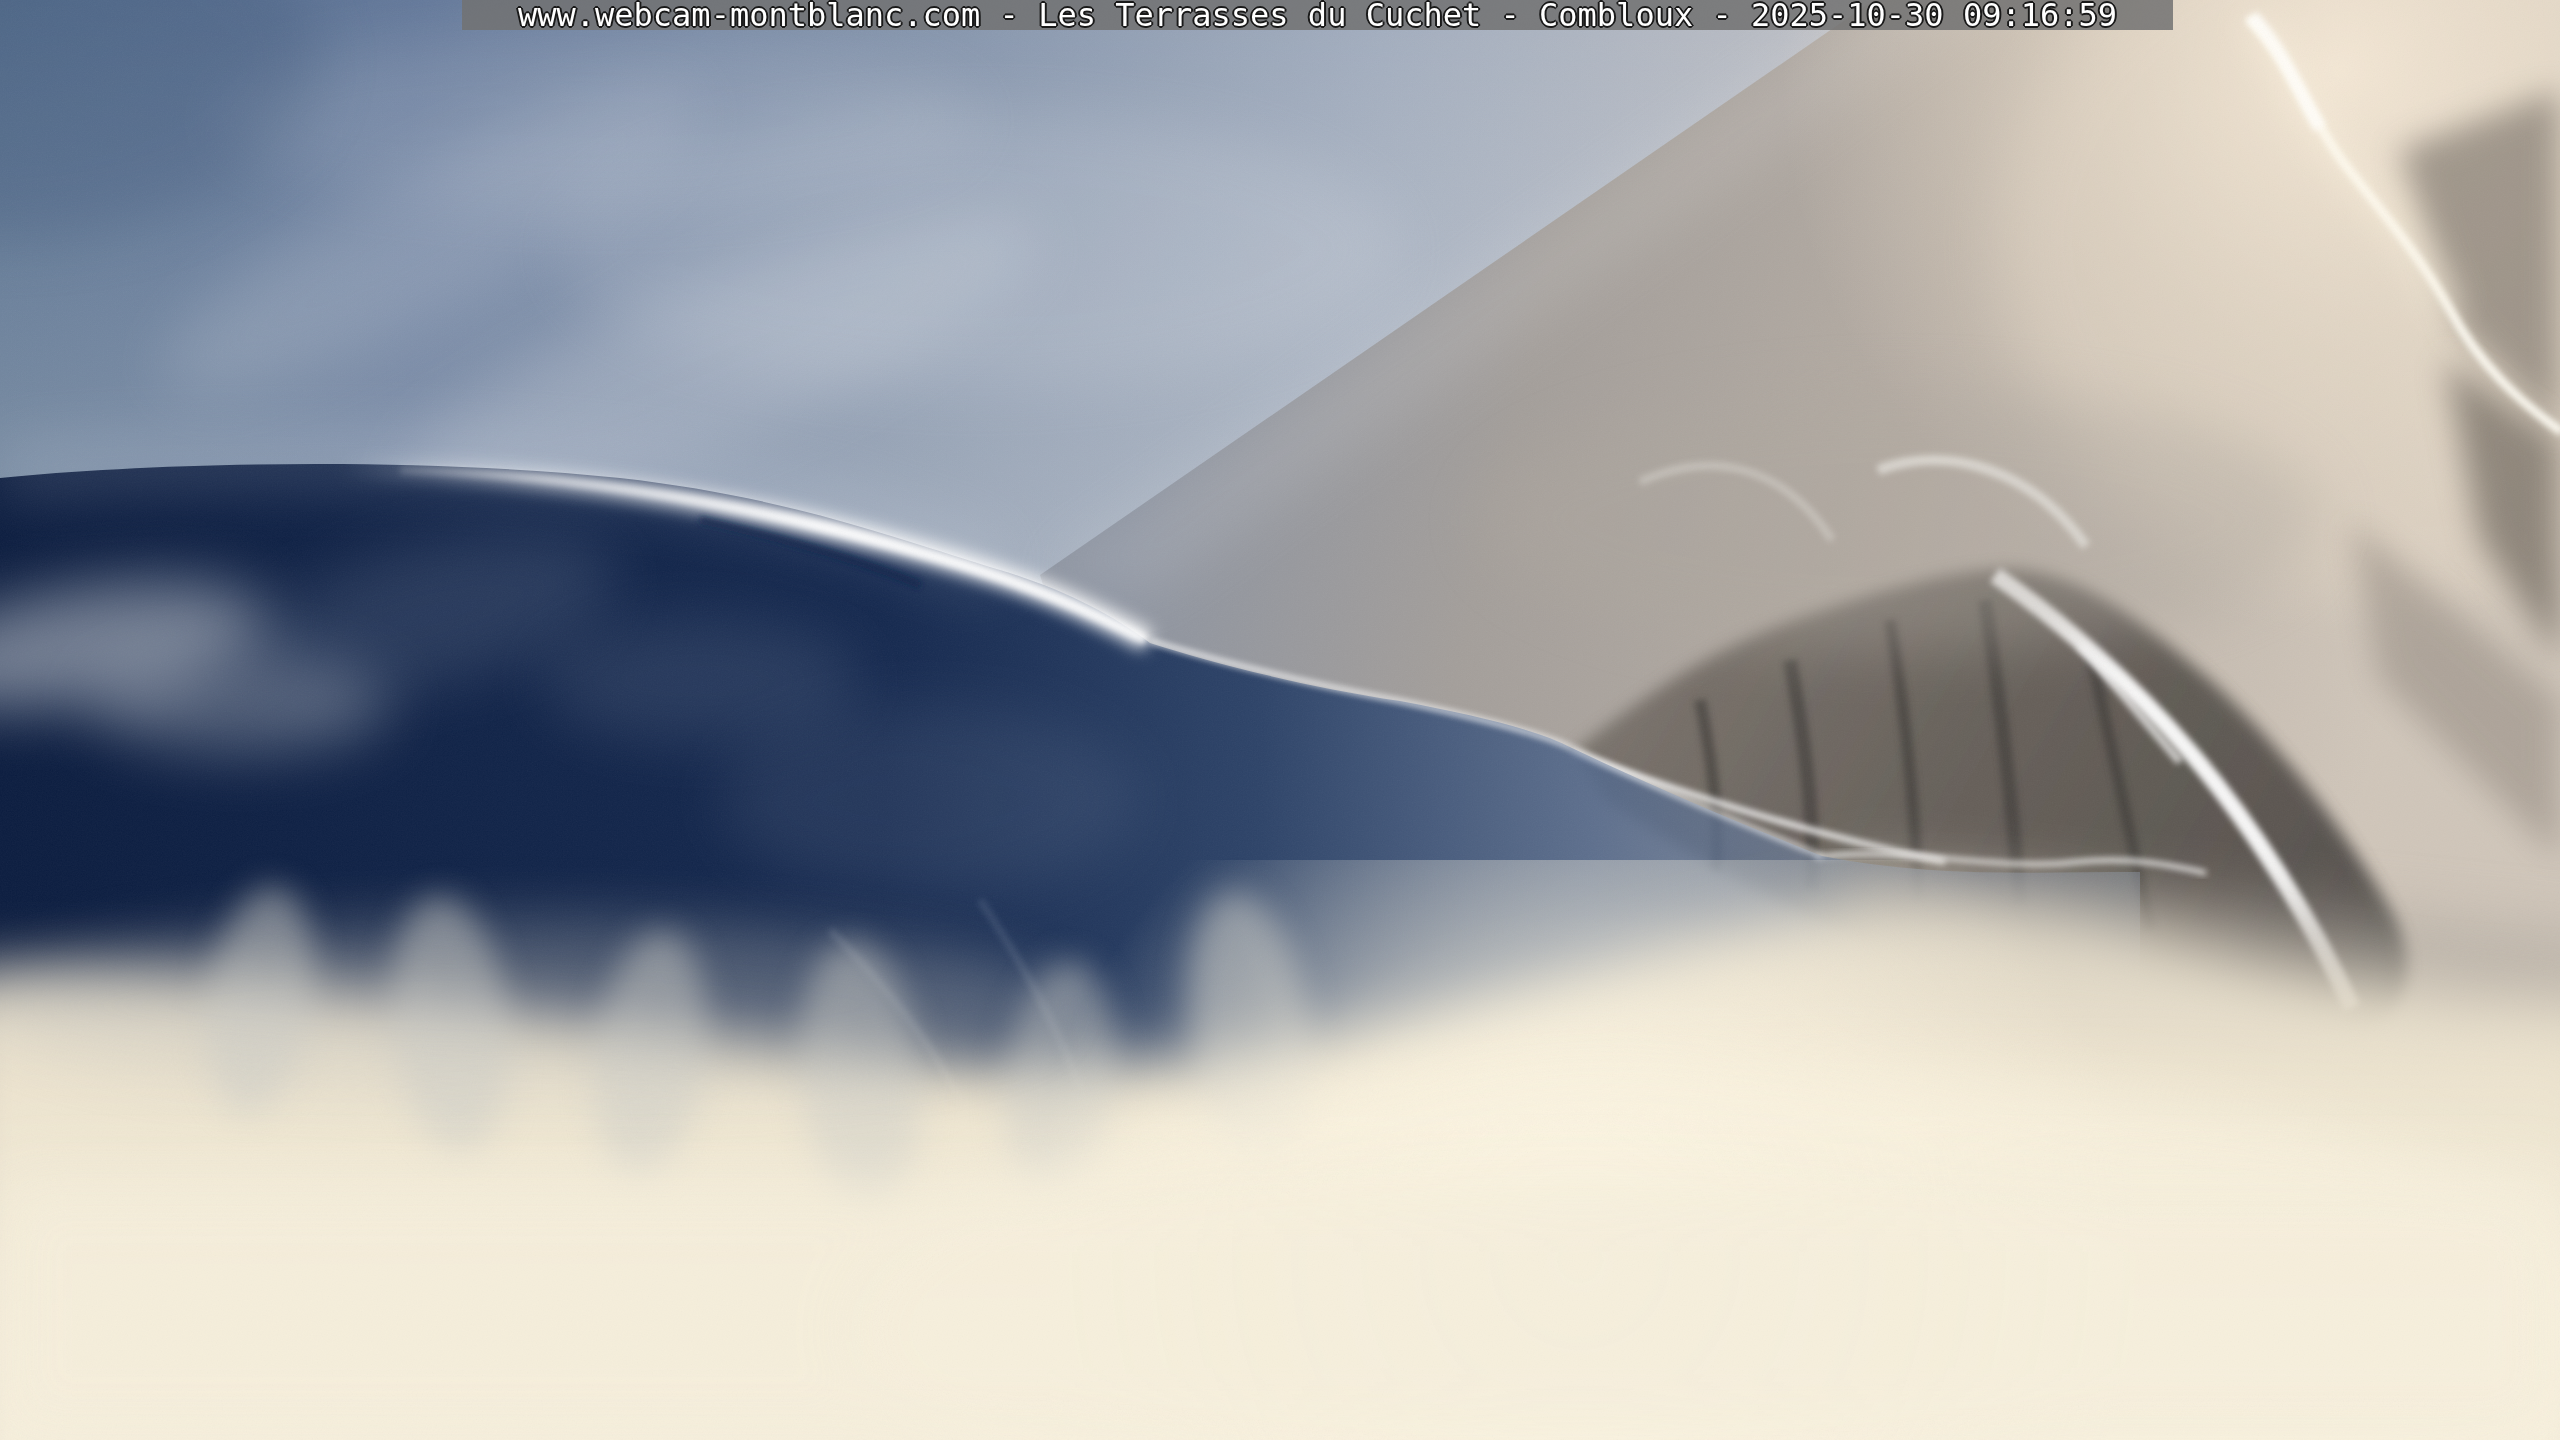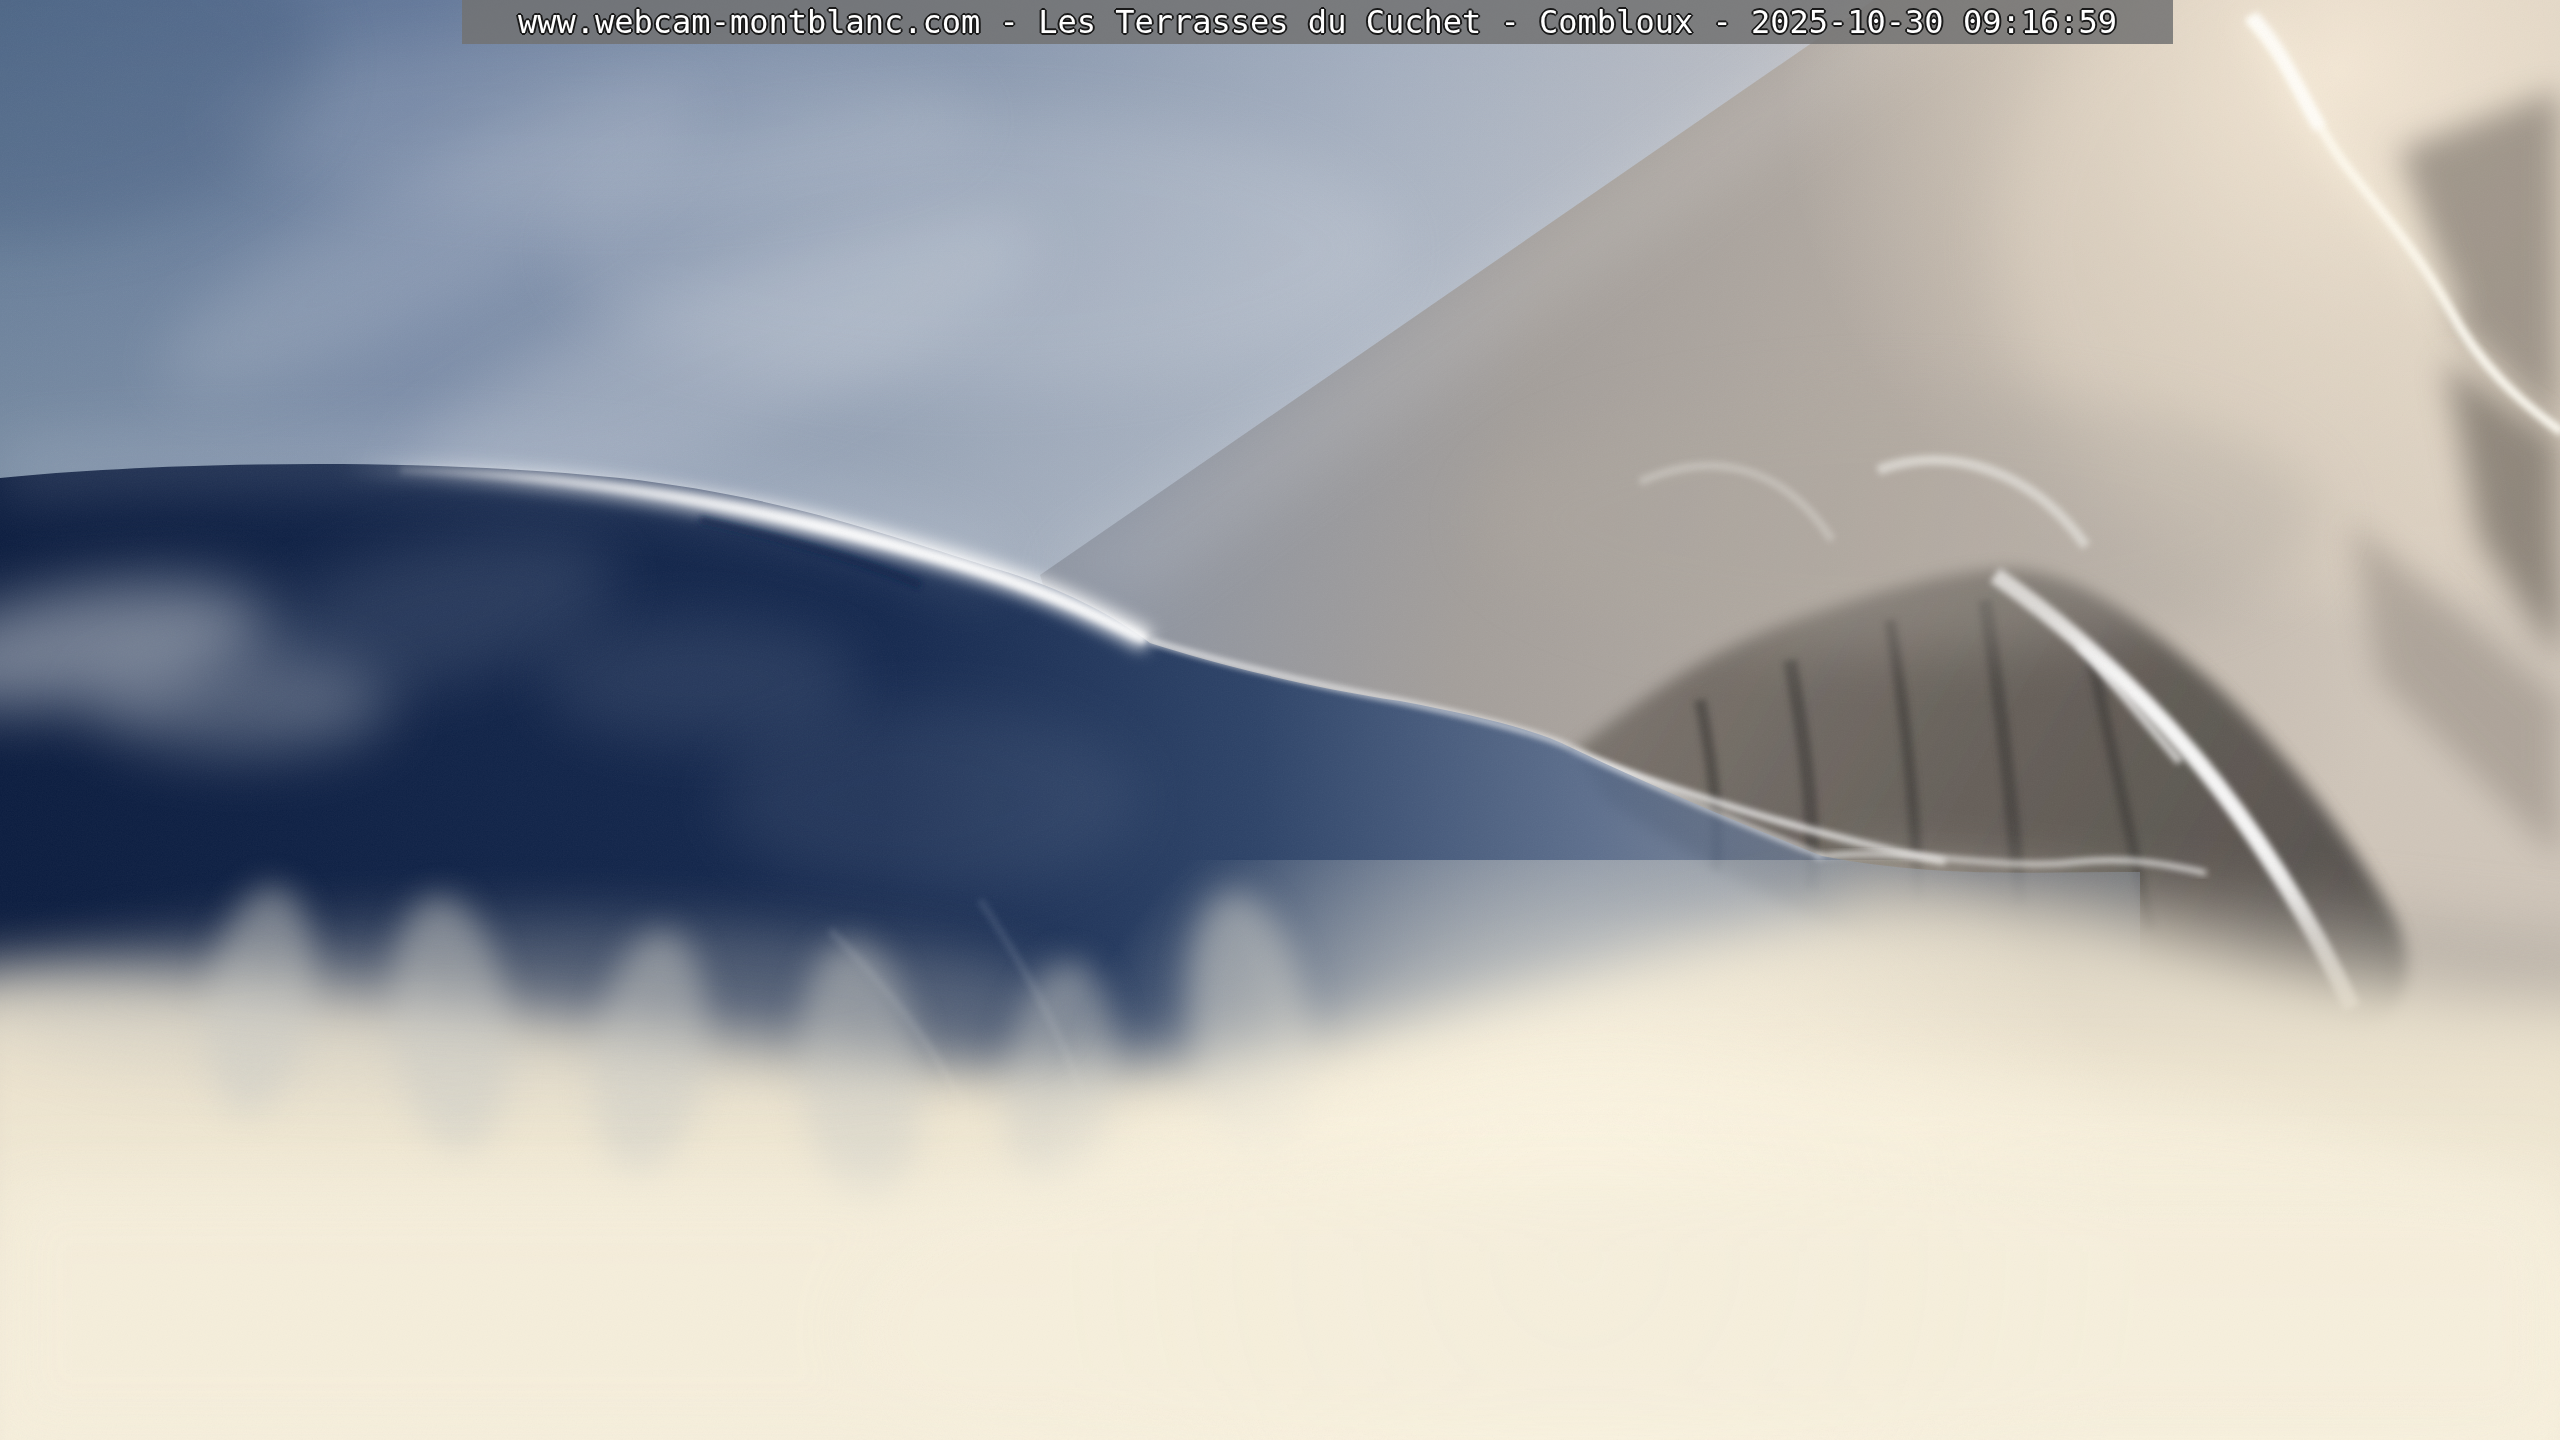--- a/index.html
+++ b/index.html
@@ -2,21 +2,21 @@
 <html><head>
 <meta charset="utf-8">
 <style>
   html,body{margin:0;padding:0;background:#000;}
   .stage{
     position:relative;width:2560px;height:1440px;overflow:hidden;
     font-family:"DejaVu Sans Mono","Liberation Mono",monospace;
   }
   .scene-svg{position:absolute;left:0;top:0;width:2560px;height:1440px;display:block;}
   .caption-bar{
-    position:absolute;left:462px;top:0;width:1711px;height:44px;
+    position:absolute;left:462px;top:0;width:1711px;height:30px;
     background:rgba(114,114,114,0.85);
     display:flex;align-items:center;justify-content:center;
   }
   .caption-text{
     color:#ffffff;font-size:32px;line-height:42px;white-space:nowrap;
     font-family:"DejaVu Sans Mono","Liberation Mono",monospace;
     text-shadow:
       -2px 0 0 #1a1a1a, 2px 0 0 #1a1a1a, 0 -2px 0 #1a1a1a, 0 2px 0 #1a1a1a,
       -1px -1px 0 #1a1a1a, 1px -1px 0 #1a1a1a, -1px 1px 0 #1a1a1a, 1px 1px 0 #1a1a1a;
   }

